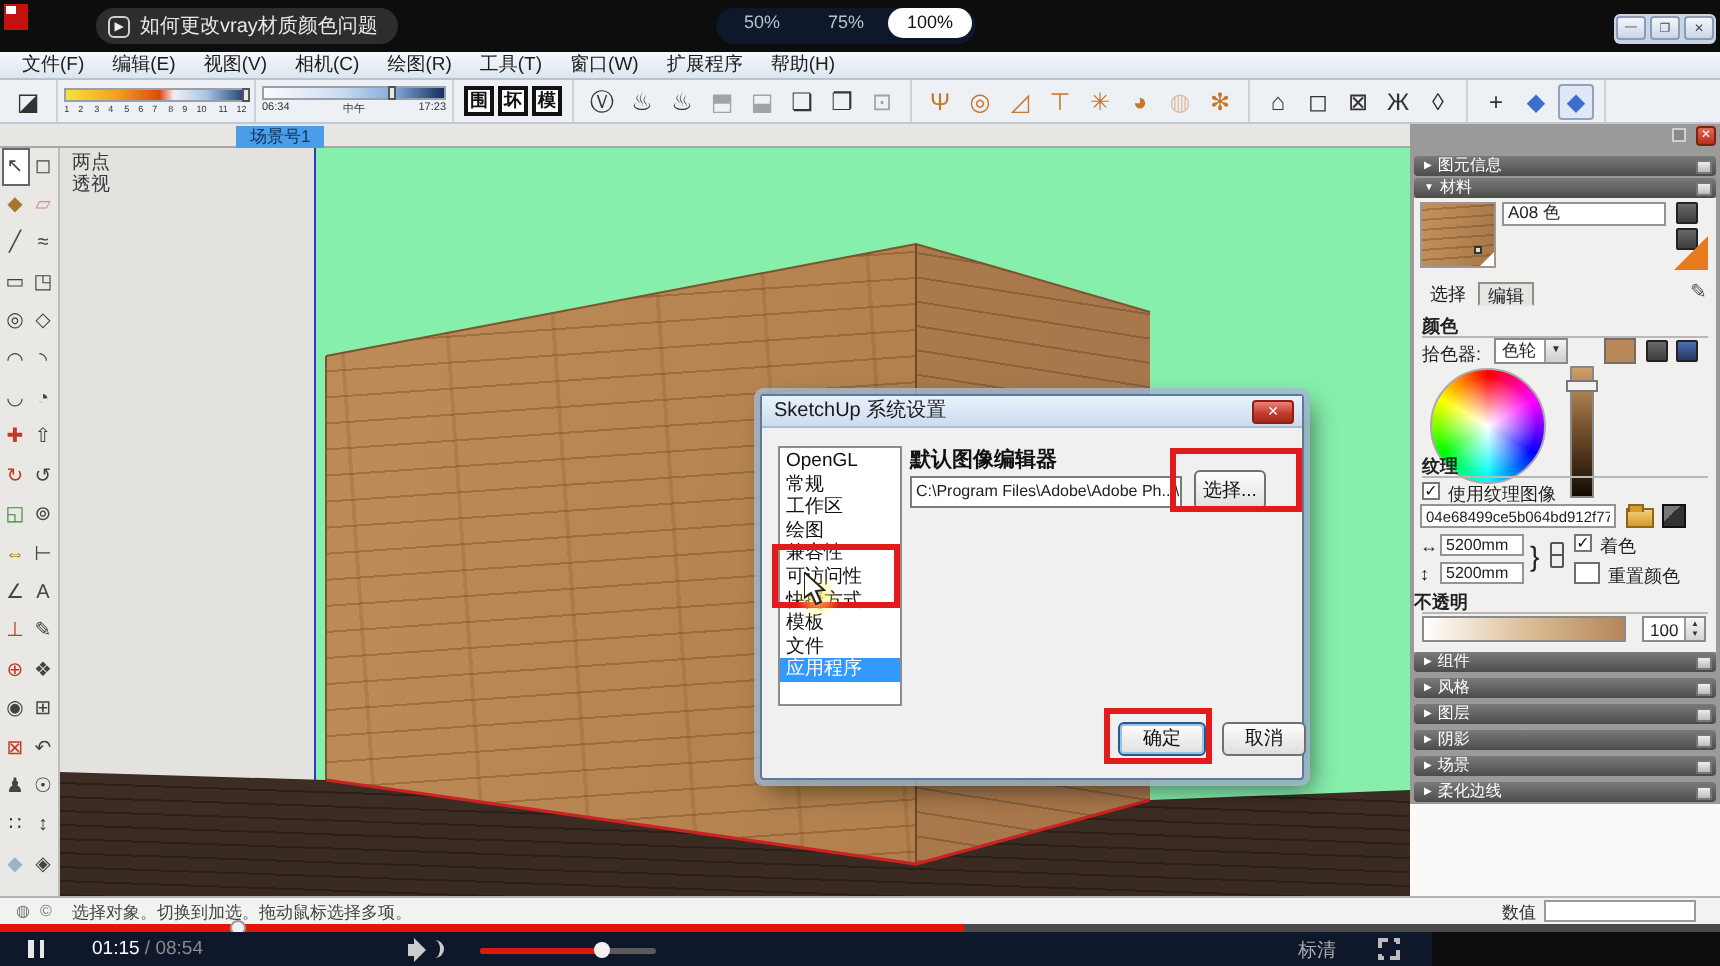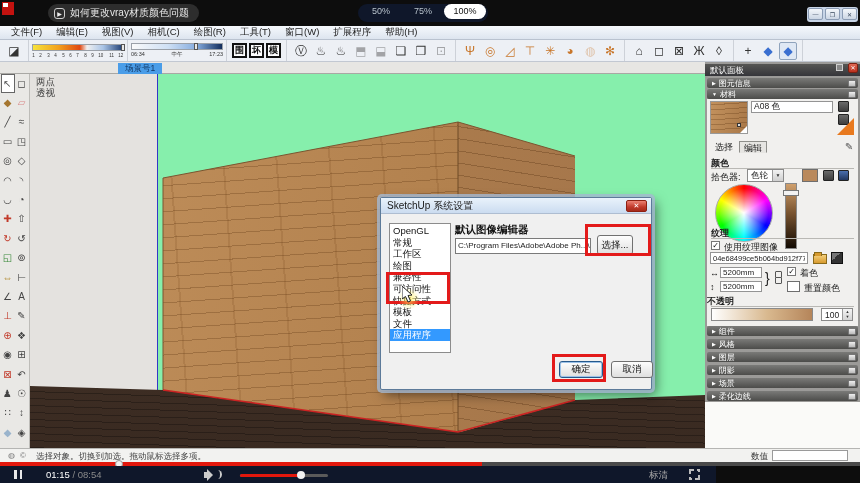--- a/index.html
+++ b/index.html
@@ -527,21 +527,20 @@
 
     <div class="cursorwrap">
       <div class="glow"></div>
       <svg width="14" height="18" style="position:absolute;left:6px;top:4px">
         <polygon points="0,0 0,13 3.5,10.5 6,16 8.5,15 6,9.5 10,9" fill="#fff" stroke="#222" stroke-width="1"></polygon>
       </svg>
     </div>
   </div>
 
   <div class="panel">
-    <div class="phead">默认面板</div>
     <span class="pin"></span>
     <span class="pclose">✕</span>
 
     <div class="pbar" style="top:16px">
       <span class="arr">▶</span><span>图元信息</span>
       <span class="detach"></span>
     </div>
     <div class="pbar" style="top:27px">
       <span class="arr">▼</span><span>材料</span>
       <span class="detach"></span>

